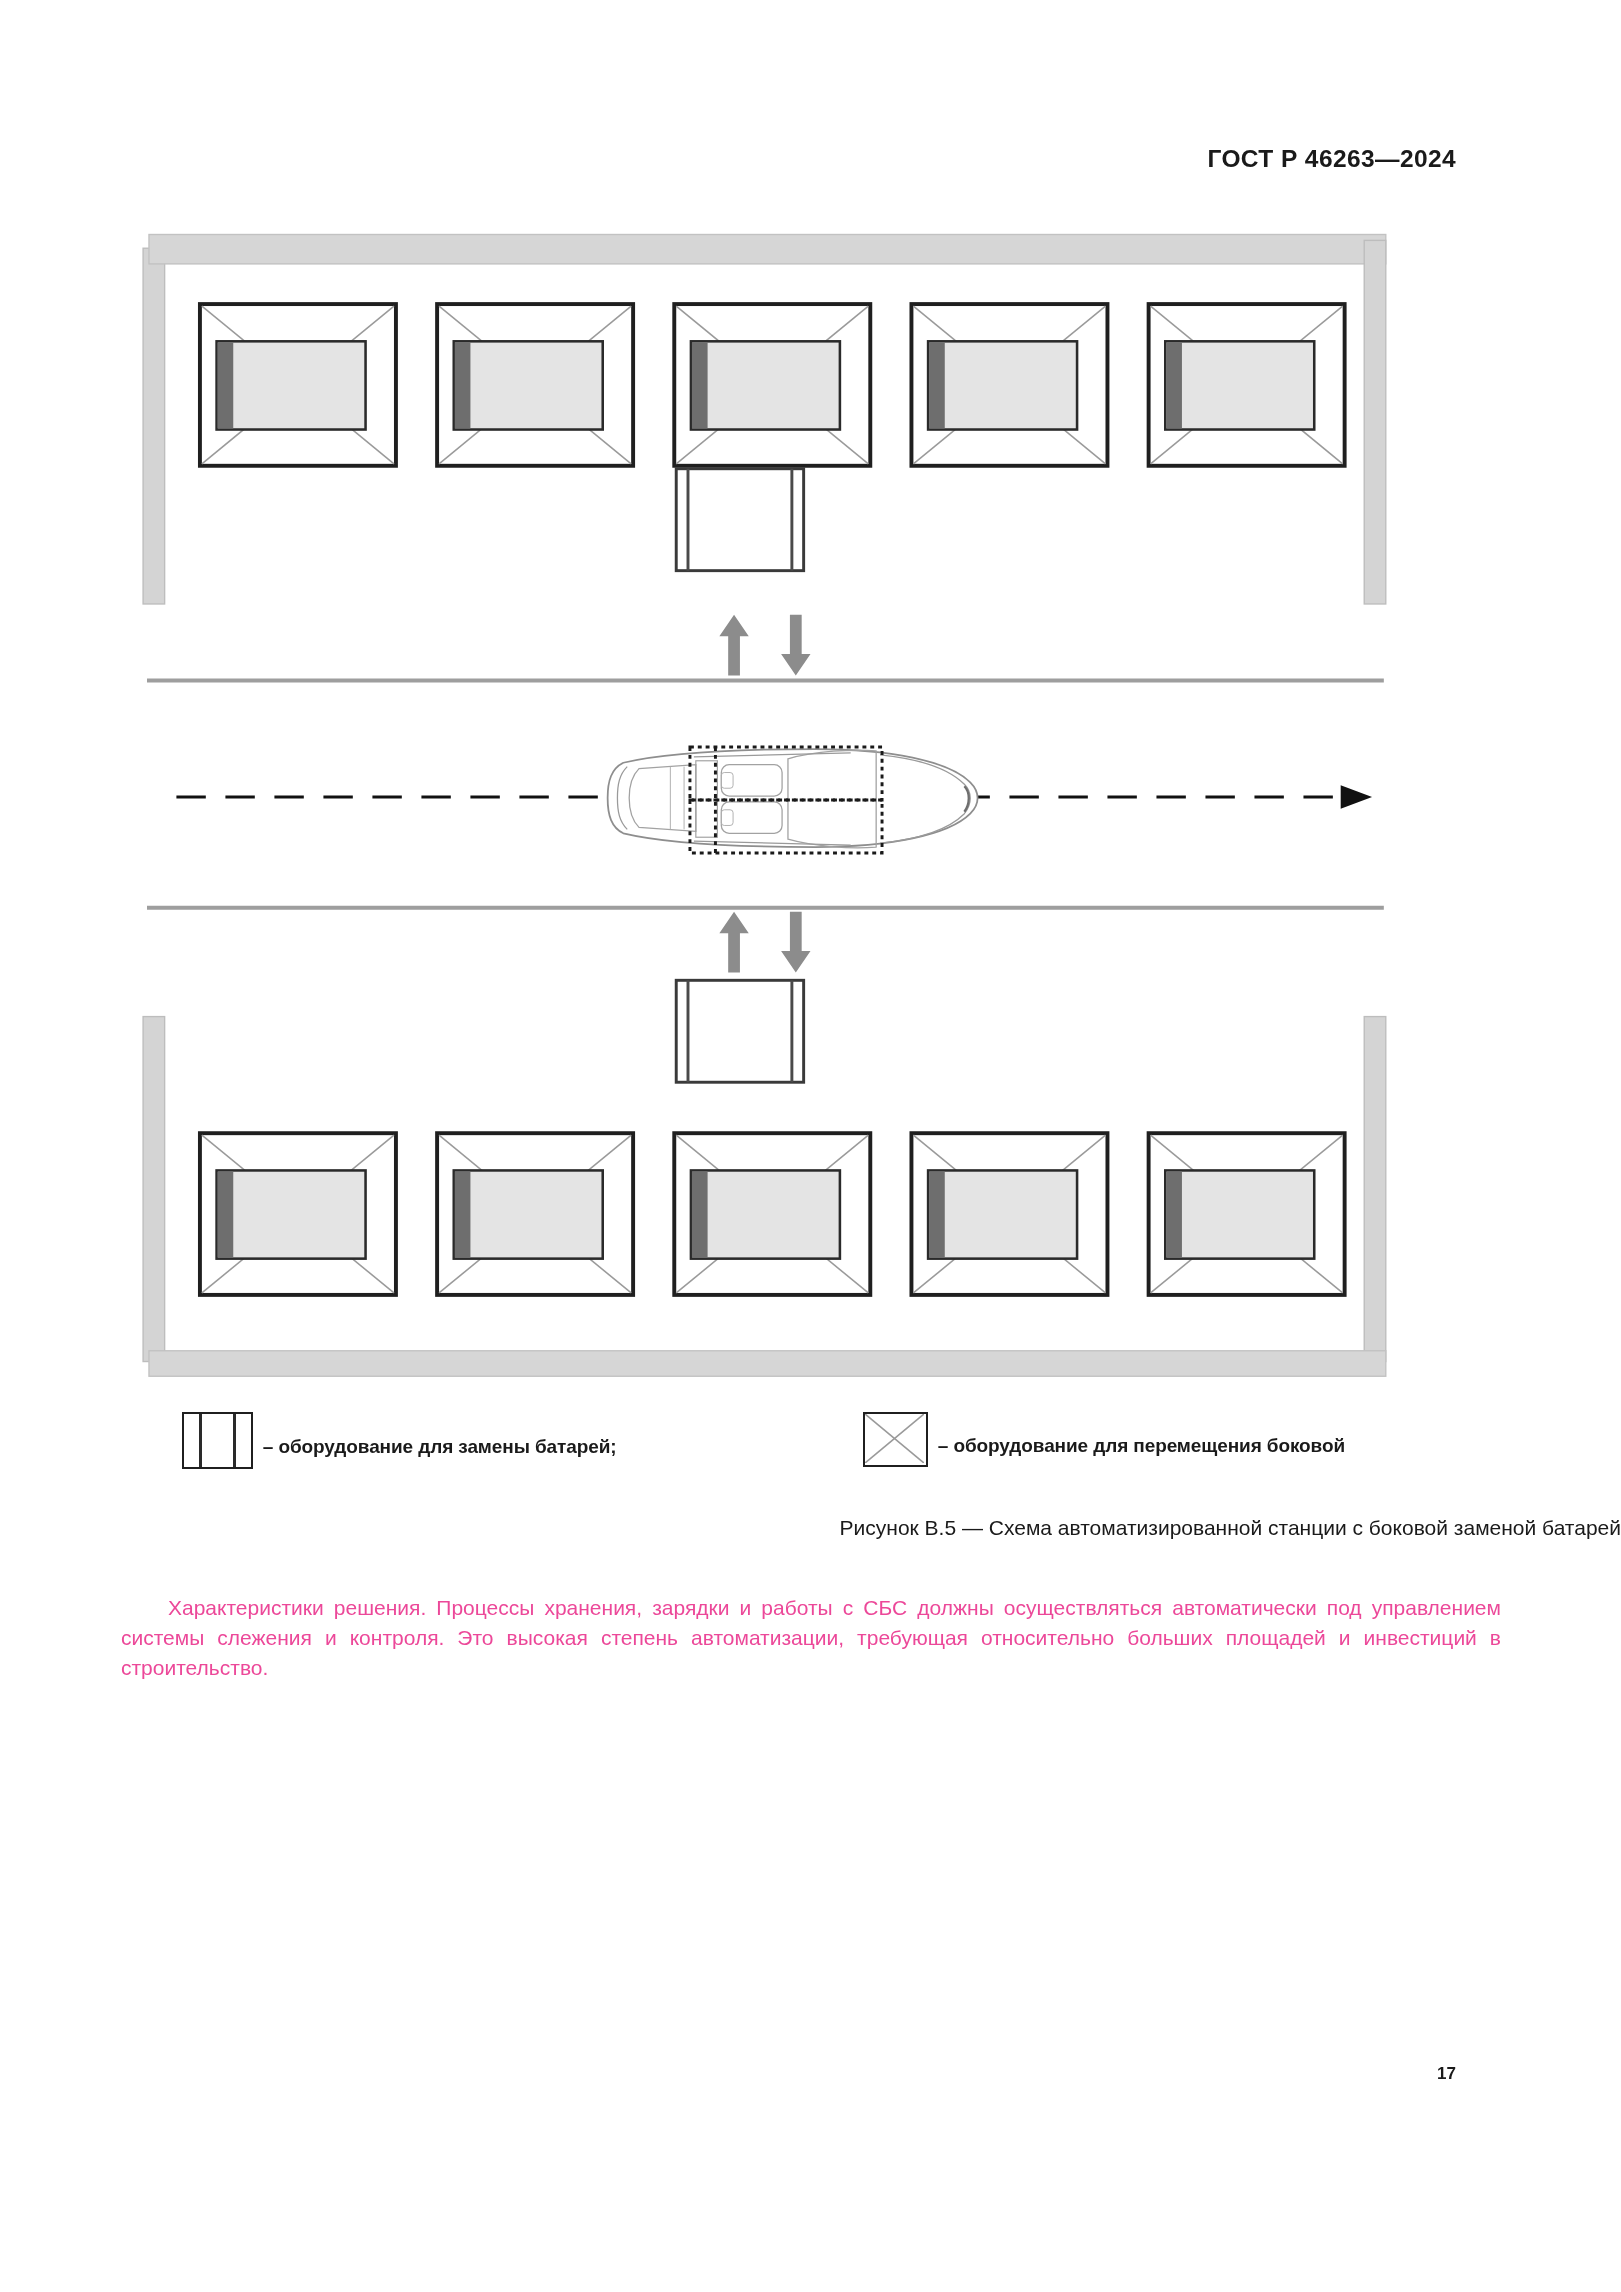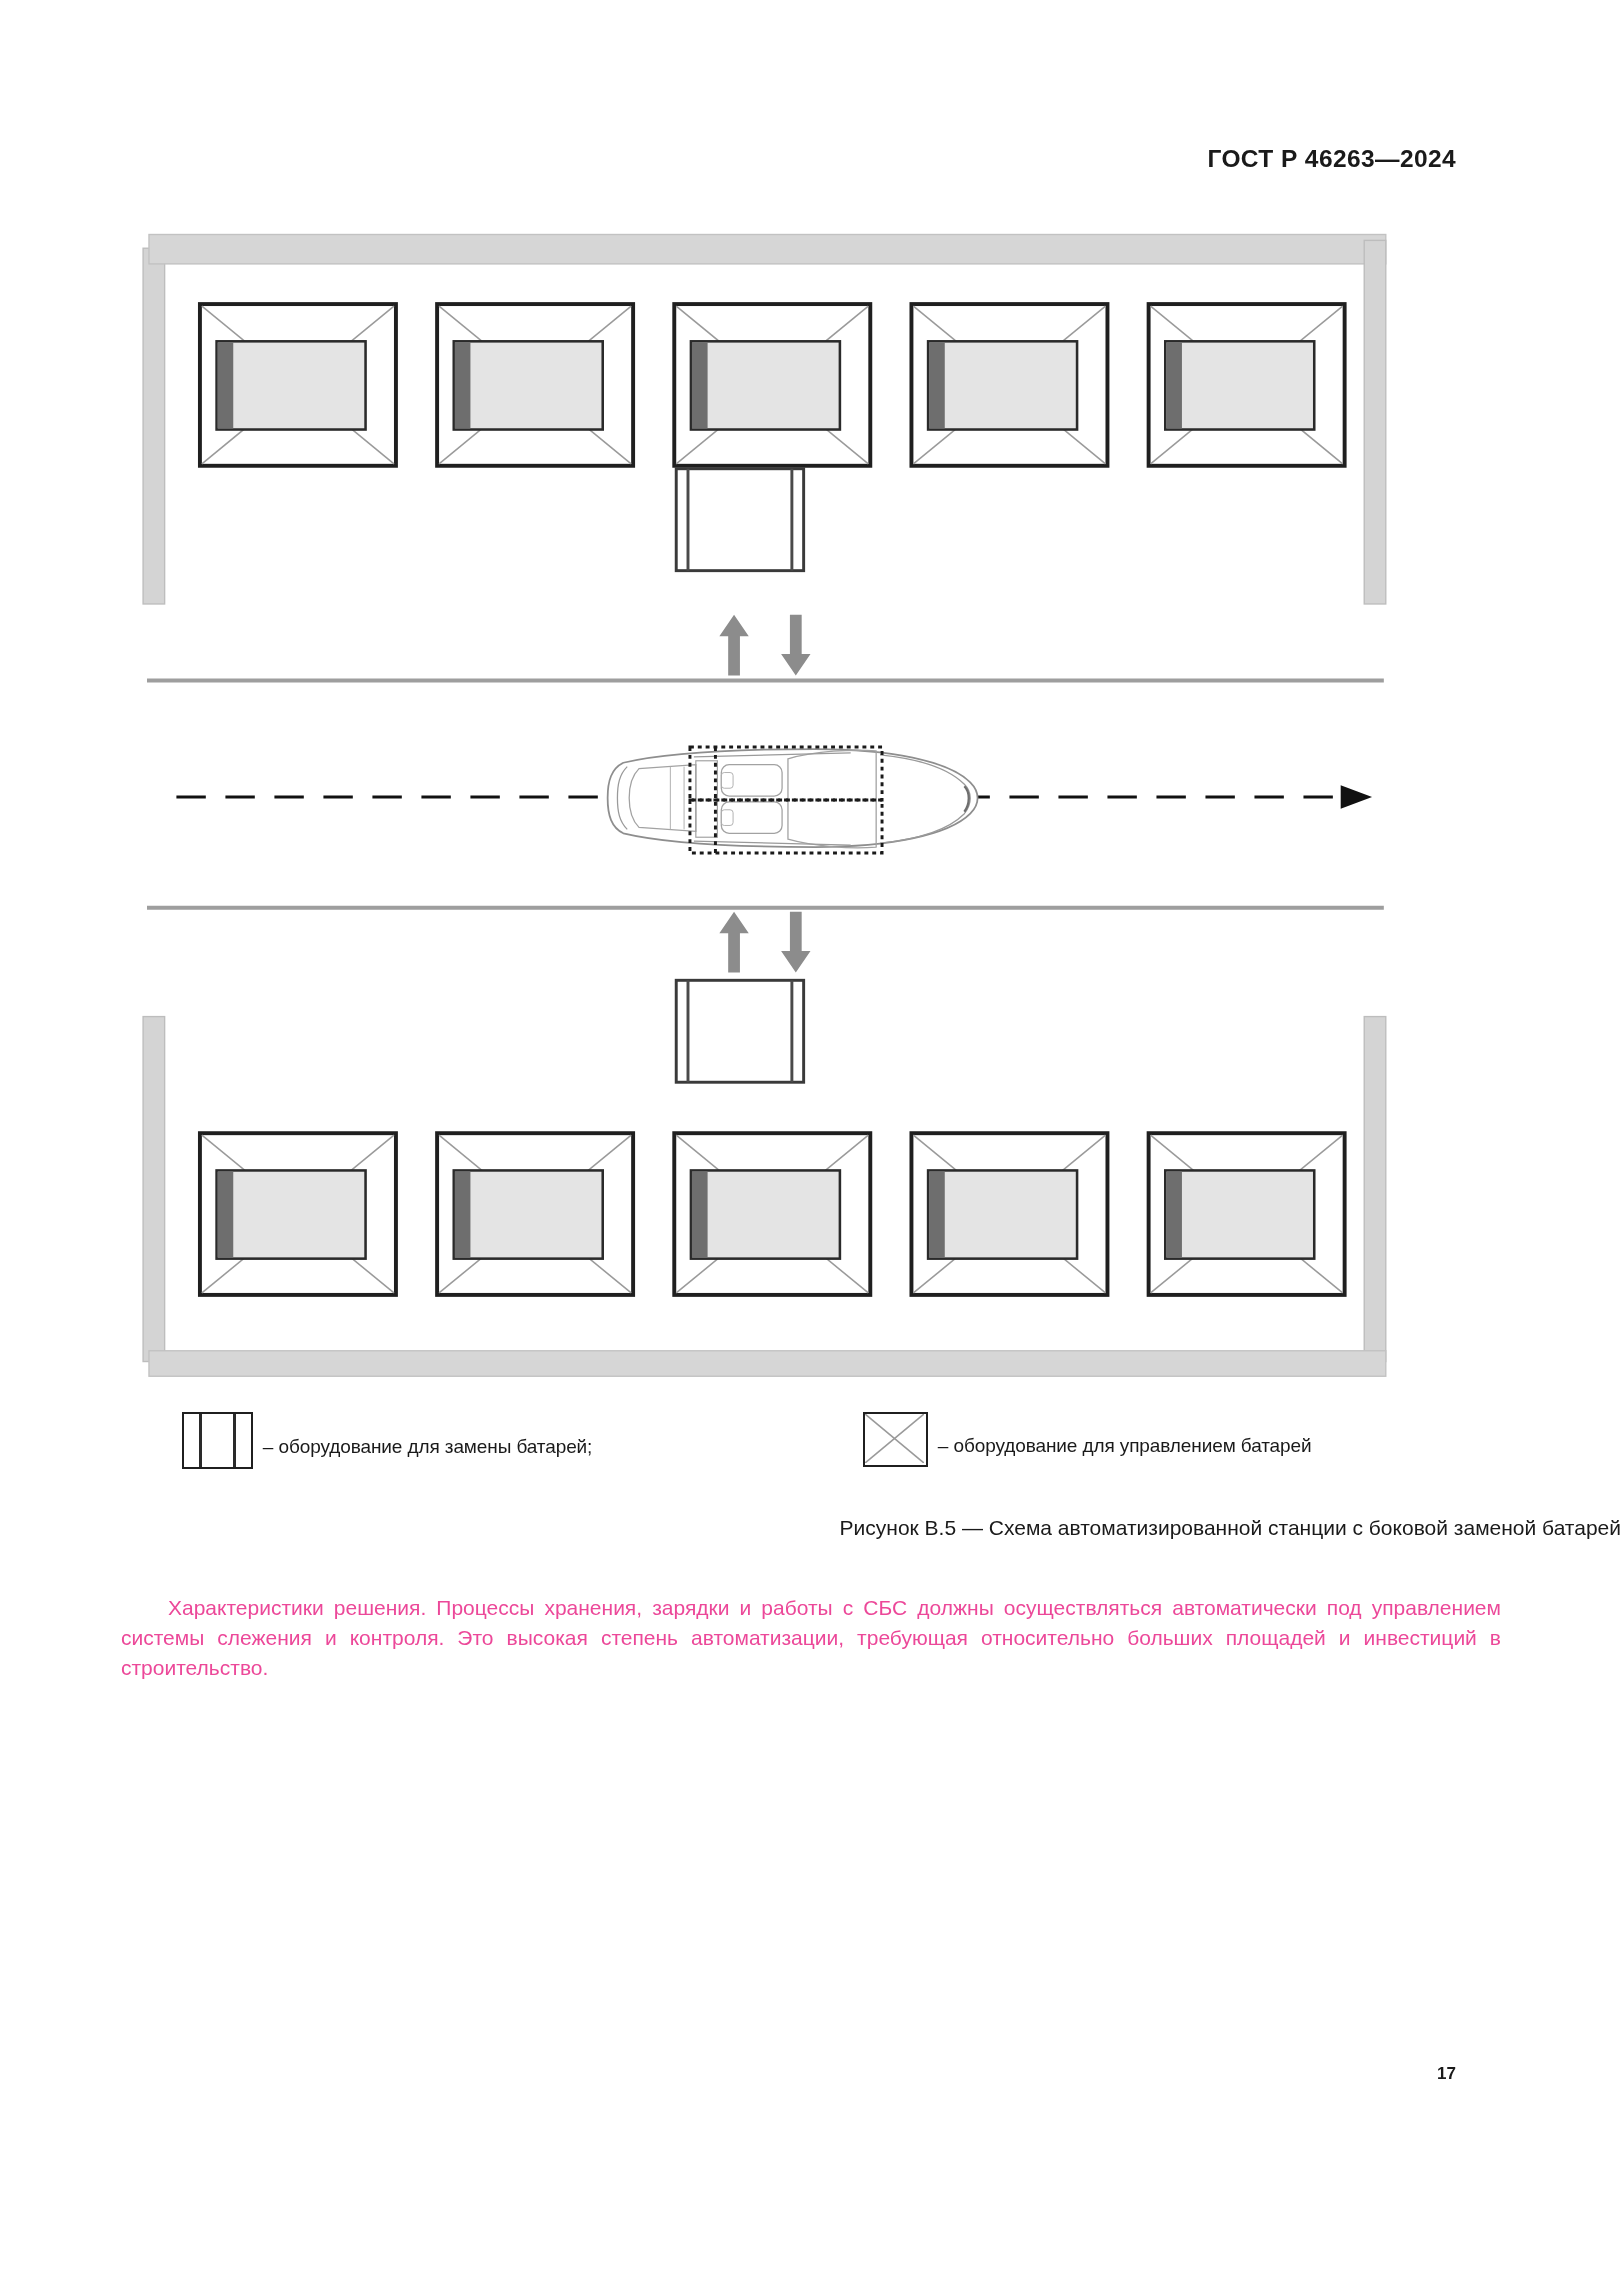--- a/index.html
+++ b/index.html
@@ -50,21 +50,21 @@
     position: absolute;
     display: flex;
     align-items: center;
     gap: 9.8px;
   }
   .legend-entry.first { left: 182px; top: 0px; }
   .legend-entry.second { left: 863px; top: 0px; }
 
   .legend-text {
     font-size: 19px;
-    font-weight: normal;
+    font-weight: bold;
     color: #1a1a1a;
     white-space: nowrap;
     letter-spacing: -0.1px;
     padding-top: 21.6px;
   }
 
   .swatch-swap {
     width: 71px;
     height: 57px;
     box-sizing: border-box;
@@ -316,21 +316,21 @@
     <div class="legend-text">– оборудование для замены батарей;</div>
   </div>
 
   <div class="legend-entry second">
     <div class="swatch-move">
       <svg width="59" height="49" viewBox="0 0 60 50">
         <line x1="0" y1="0" x2="60" y2="50" stroke="#9a9a9a" stroke-width="1.6"></line>
         <line x1="60" y1="0" x2="0" y2="50" stroke="#9a9a9a" stroke-width="1.6"></line>
       </svg>
     </div>
-    <div class="legend-text">– оборудование для управлением батарей</div>
+    <div class="legend-text">– оборудование для перемещения боковой</div>
   </div>
 
 </div>
 
 <div class="figure-caption">Рисунок В.5 — Схема автоматизированной станции с боковой заменой батарей</div>
 
 <div class="body-text">Характеристики решения. Процессы хранения, зарядки и работы с СБС должны осуществляться автоматически под управлением системы слежения и контроля. Это высокая степень автоматизации, требующая относительно больших площадей и инвестиций в строительство.</div>
 
 <div class="folio">17</div>
 

